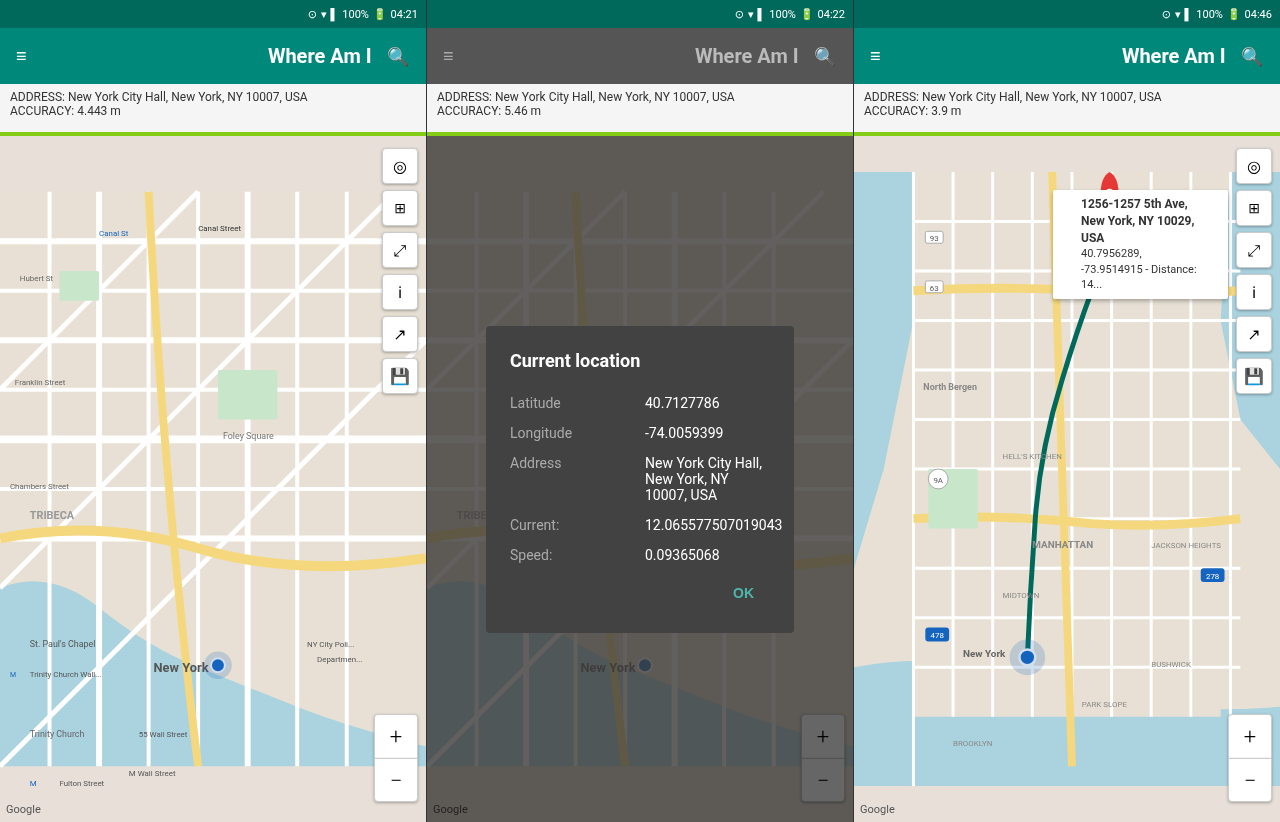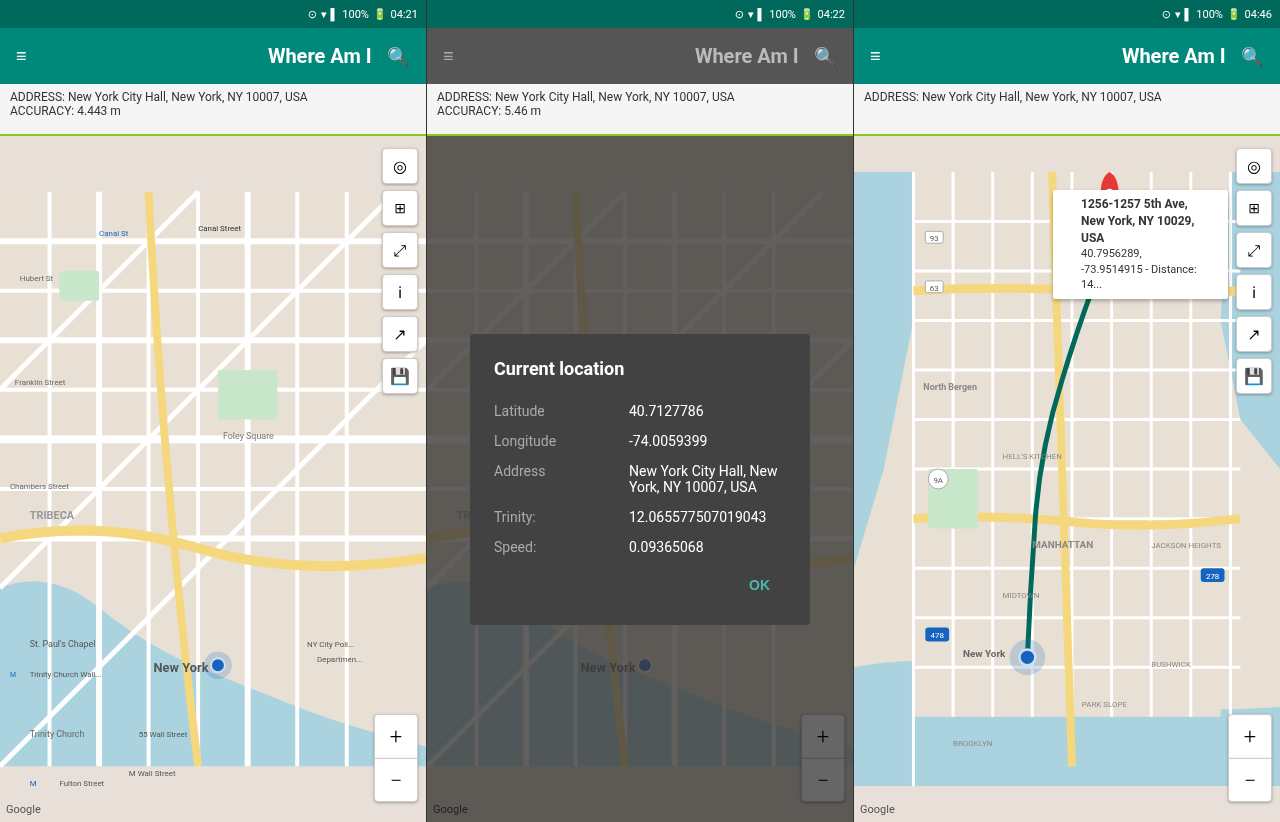--- a/index.html
+++ b/index.html
@@ -36,21 +36,21 @@
     .app-bar.inactive .app-title { color: #ccc; }
     .hamburger-icon { font-size: 18px; cursor: pointer; }
     .search-icon-btn { font-size: 18px; cursor: pointer; }
 
     
     .address-bar {
       background: #f5f5f5;
       padding: 6px 10px;
       font-size: 12px;
       color: #333;
-      border-bottom: 2px solid #84cc16;
+      border-bottom: 4px solid #84cc16;
       min-height: 52px;
     }
 
     
     .map-area {
       flex: 1;
       position: relative;
       overflow: hidden;
       background: #e8e0d8;
     }
@@ -128,21 +128,21 @@
       background: rgba(0,0,0,0.6);
       display: flex;
       align-items: center;
       justify-content: center;
       z-index: 100;
     }
     .dialog {
       background: #424242;
       border-radius: 4px;
       padding: 24px;
-      width: 340px;
+      width: 308px;
       color: white;
     }
     .dialog-title {
       font-size: 18px;
       font-weight: bold;
       margin-bottom: 24px;
     }
     .dialog-row {
       display: flex;
       margin-bottom: 14px;
@@ -354,21 +354,21 @@
         </div>
         <div class="dialog-row">
           <span class="dialog-label">Longitude</span>
           <span class="dialog-value">-74.0059399</span>
         </div>
         <div class="dialog-row">
           <span class="dialog-label">Address</span>
           <span class="dialog-value">New York City Hall, New York, NY 10007, USA</span>
         </div>
         <div class="dialog-row">
-          <span class="dialog-label">Trinity:</span>
+          <span class="dialog-label">Current:</span>
           <span class="dialog-value">12.065577507019043</span>
         </div>
         <div class="dialog-row">
           <span class="dialog-label">Speed:</span>
           <span class="dialog-value">0.09365068</span>
         </div>
 
         <div class="dialog-actions">
           <button class="dialog-ok-btn">OK</button>
         </div>
@@ -396,20 +396,21 @@
   </div>
 
   <div class="app-bar">
     <span class="hamburger-icon">≡</span>
     <span class="app-title">Where Am I</span>
     <span class="search-icon-btn">🔍</span>
   </div>
 
   <div class="address-bar">
     <div>ADDRESS: New York City Hall, New York, NY 10007, USA</div>
+    <div>ACCURACY: 3.9 m</div>
   </div>
 
   <div class="map-area">
 
     <svg class="map-bg" viewBox="0 0 430 620" xmlns="http://www.w3.org/2000/svg">
 
       <rect width="430" height="620" fill="#e8e0d4"></rect>
 
       <path d="M0,0 L60,0 L70,100 L50,200 L30,300 L0,400 Z" fill="#aad3df"></path>
       <path d="M380,0 L430,0 L430,300 L390,250 L370,150 Z" fill="#aad3df"></path>

